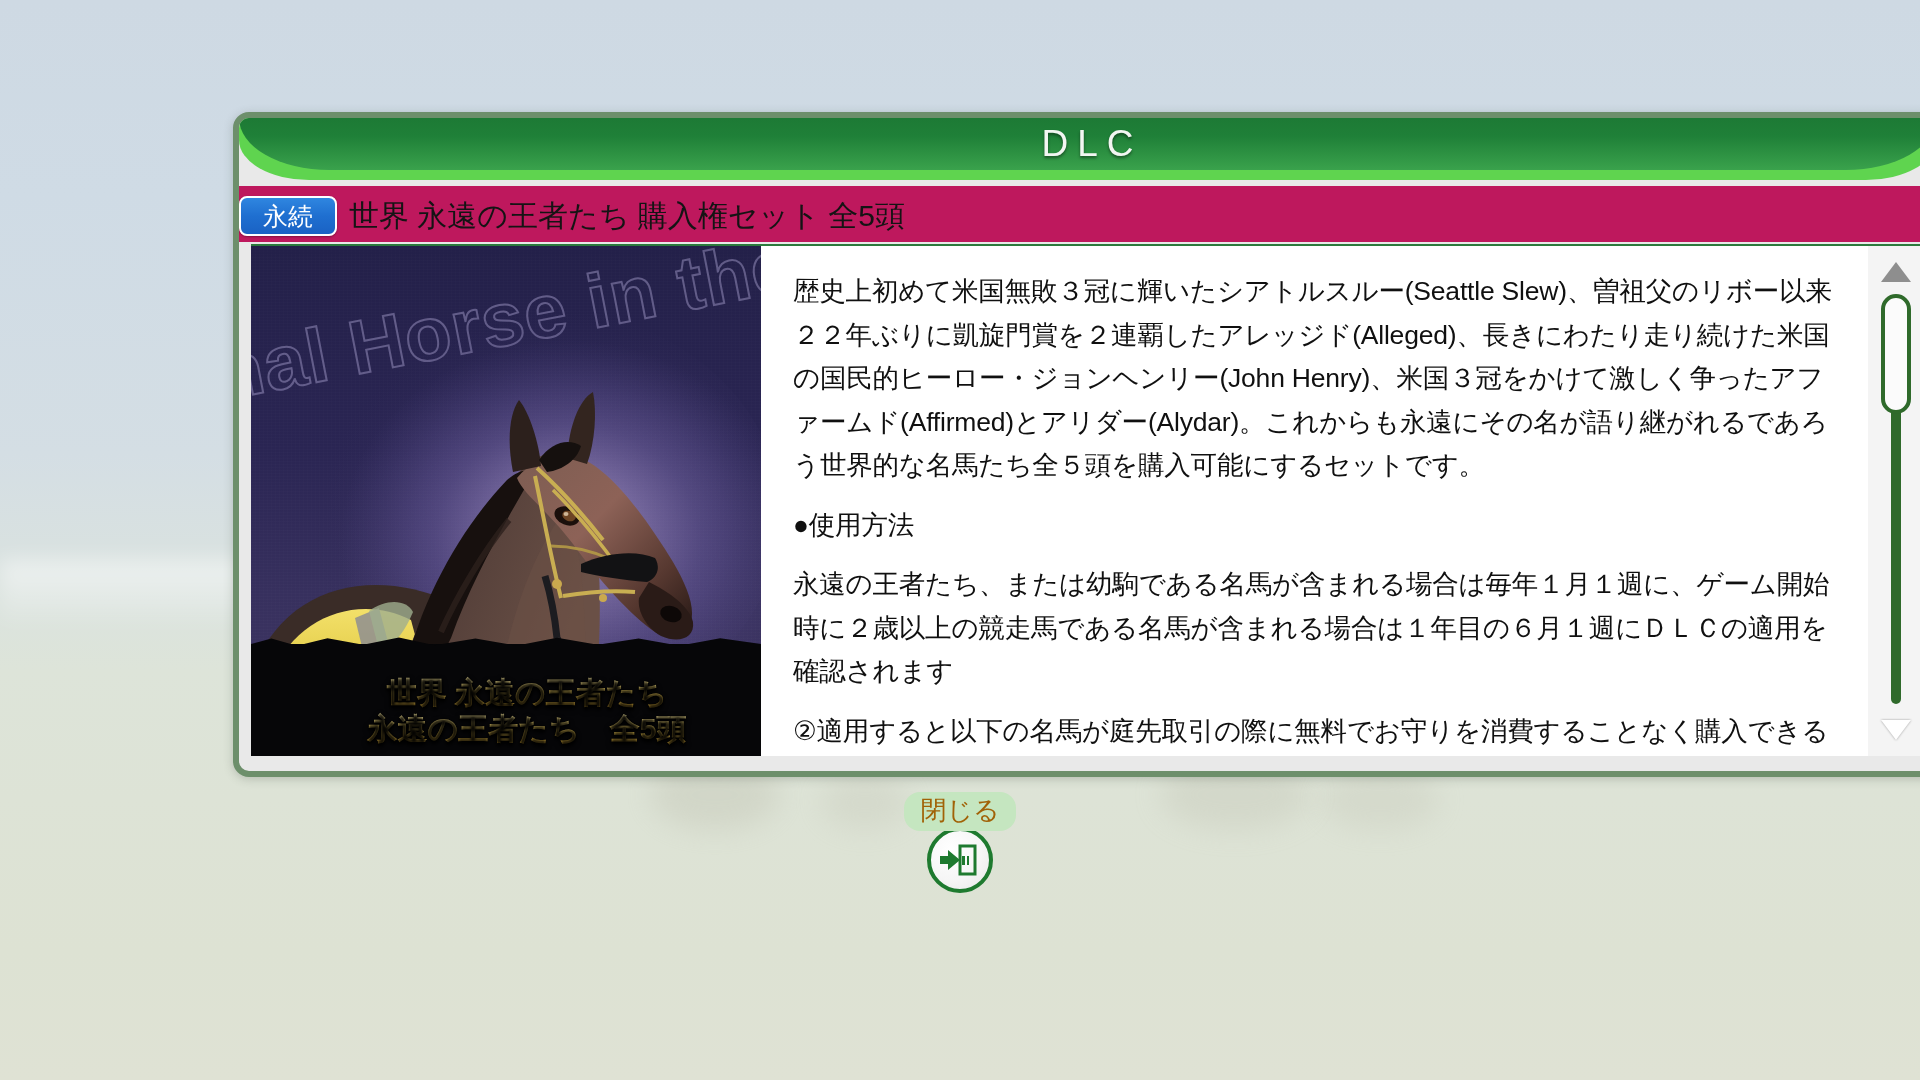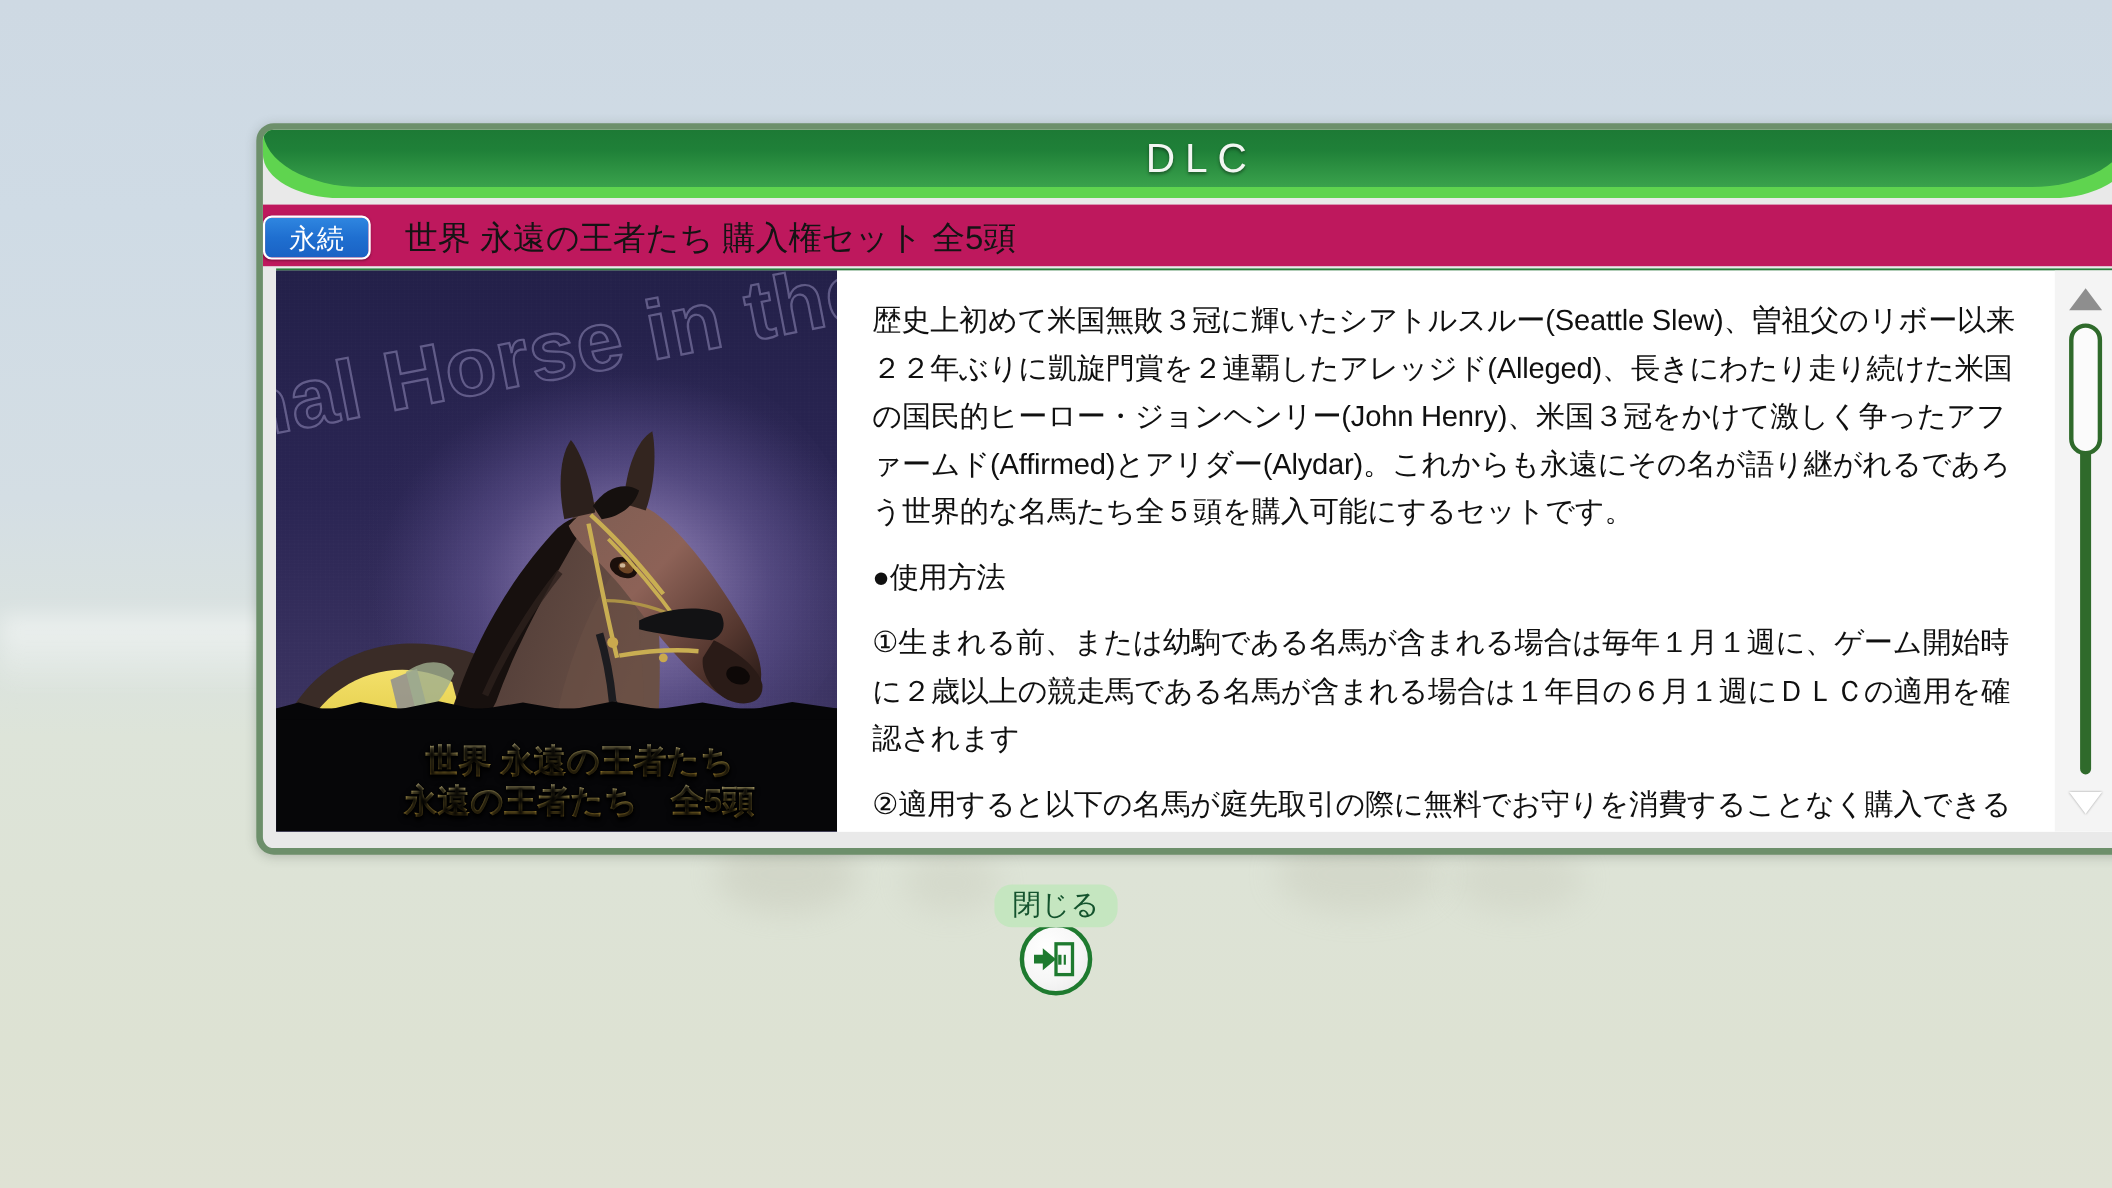--- a/index.html
+++ b/index.html
@@ -108,21 +108,21 @@
     height: 36px;
     padding: 0 10px;
     background: linear-gradient(to bottom, #2f86e0 0%, #1f6fd0 50%, #1a62c4 100%);
     border: 2px solid #ffffff;
     border-radius: 8px;
     color: #ffffff;
     font-size: 25px;
     box-shadow: 0 1px 2px rgba(0,0,0,.3);
   }
   .item-title {
-    margin-left: 31px;
+    margin-left: 12px;
     font-size: 30px;
     color: #141414;
     white-space: nowrap;
   }
 
   
   .content {
     position: relative;
     display: flex;
     margin: 2px 12px 0 12px;
@@ -287,23 +287,22 @@
     width: 140px;
     text-align: center;
     cursor: pointer;
   }
   .close-label {
     display: inline-block;
     padding: 2px 16px 4px 16px;
     background: #c5e6c0;
     border-radius: 16px;
     font-size: 26px;
-    color: #14532d;
+    color: #a16207;
     line-height: 1.25;
-    margin-top: 12px;
   }
   .close-circle {
     margin: -4px auto 0 auto;
     width: 66px;
     height: 66px;
     border-radius: 50%;
     background: radial-gradient(circle at 35% 32%, #ffffff 0%, #f6f6f6 55%, #e7e7e7 100%);
     border: 4px solid #1e7a2f;
     box-sizing: border-box;
     display: flex;
@@ -425,21 +424,21 @@
         <div class="art-caption">
           <span class="cap-line">世界 永遠の王者たち</span>
           <span class="cap-line">永遠の王者たち　全5頭</span>
         </div>
       </div>
 
       <div class="desc-wrap">
         <div class="desc">
           <p>歴史上初めて米国無敗３冠に輝いたシアトルスルー(Seattle Slew)、曽祖父のリボー以来２２年ぶりに凱旋門賞を２連覇したアレッジド(Alleged)、長きにわたり走り続けた米国の国民的ヒーロー・ジョンヘンリー(John Henry)、米国３冠をかけて激しく争ったアファームド(Affirmed)とアリダー(Alydar)。これからも永遠にその名が語り継がれるであろう世界的な名馬たち全５頭を購入可能にするセットです。</p>
           <p>●使用方法</p>
-          <p>①生まれる前、または幼駒である名馬が含まれる場合は毎年１月１週に、ゲーム開始時に２歳以上の競走馬である名馬が含まれる場合は１年目の６月１週にＤＬＣの適用を確認されます</p>
+          <p>永遠の王者たち、または幼駒である名馬が含まれる場合は毎年１月１週に、ゲーム開始時に２歳以上の競走馬である名馬が含まれる場合は１年目の６月１週にＤＬＣの適用を確認されます</p>
           <p>②適用すると以下の名馬が庭先取引の際に無料でお守りを消費することなく購入できるようになります。なお、ゲーム開始時に２歳以上の競走</p>
         </div>
 
         <div class="scrollbar">
           <div class="sb-arrow sb-up"></div>
           <div class="sb-track"></div>
           <div class="sb-thumb"></div>
           <div class="sb-arrow sb-down"></div>
         </div>
       </div>

